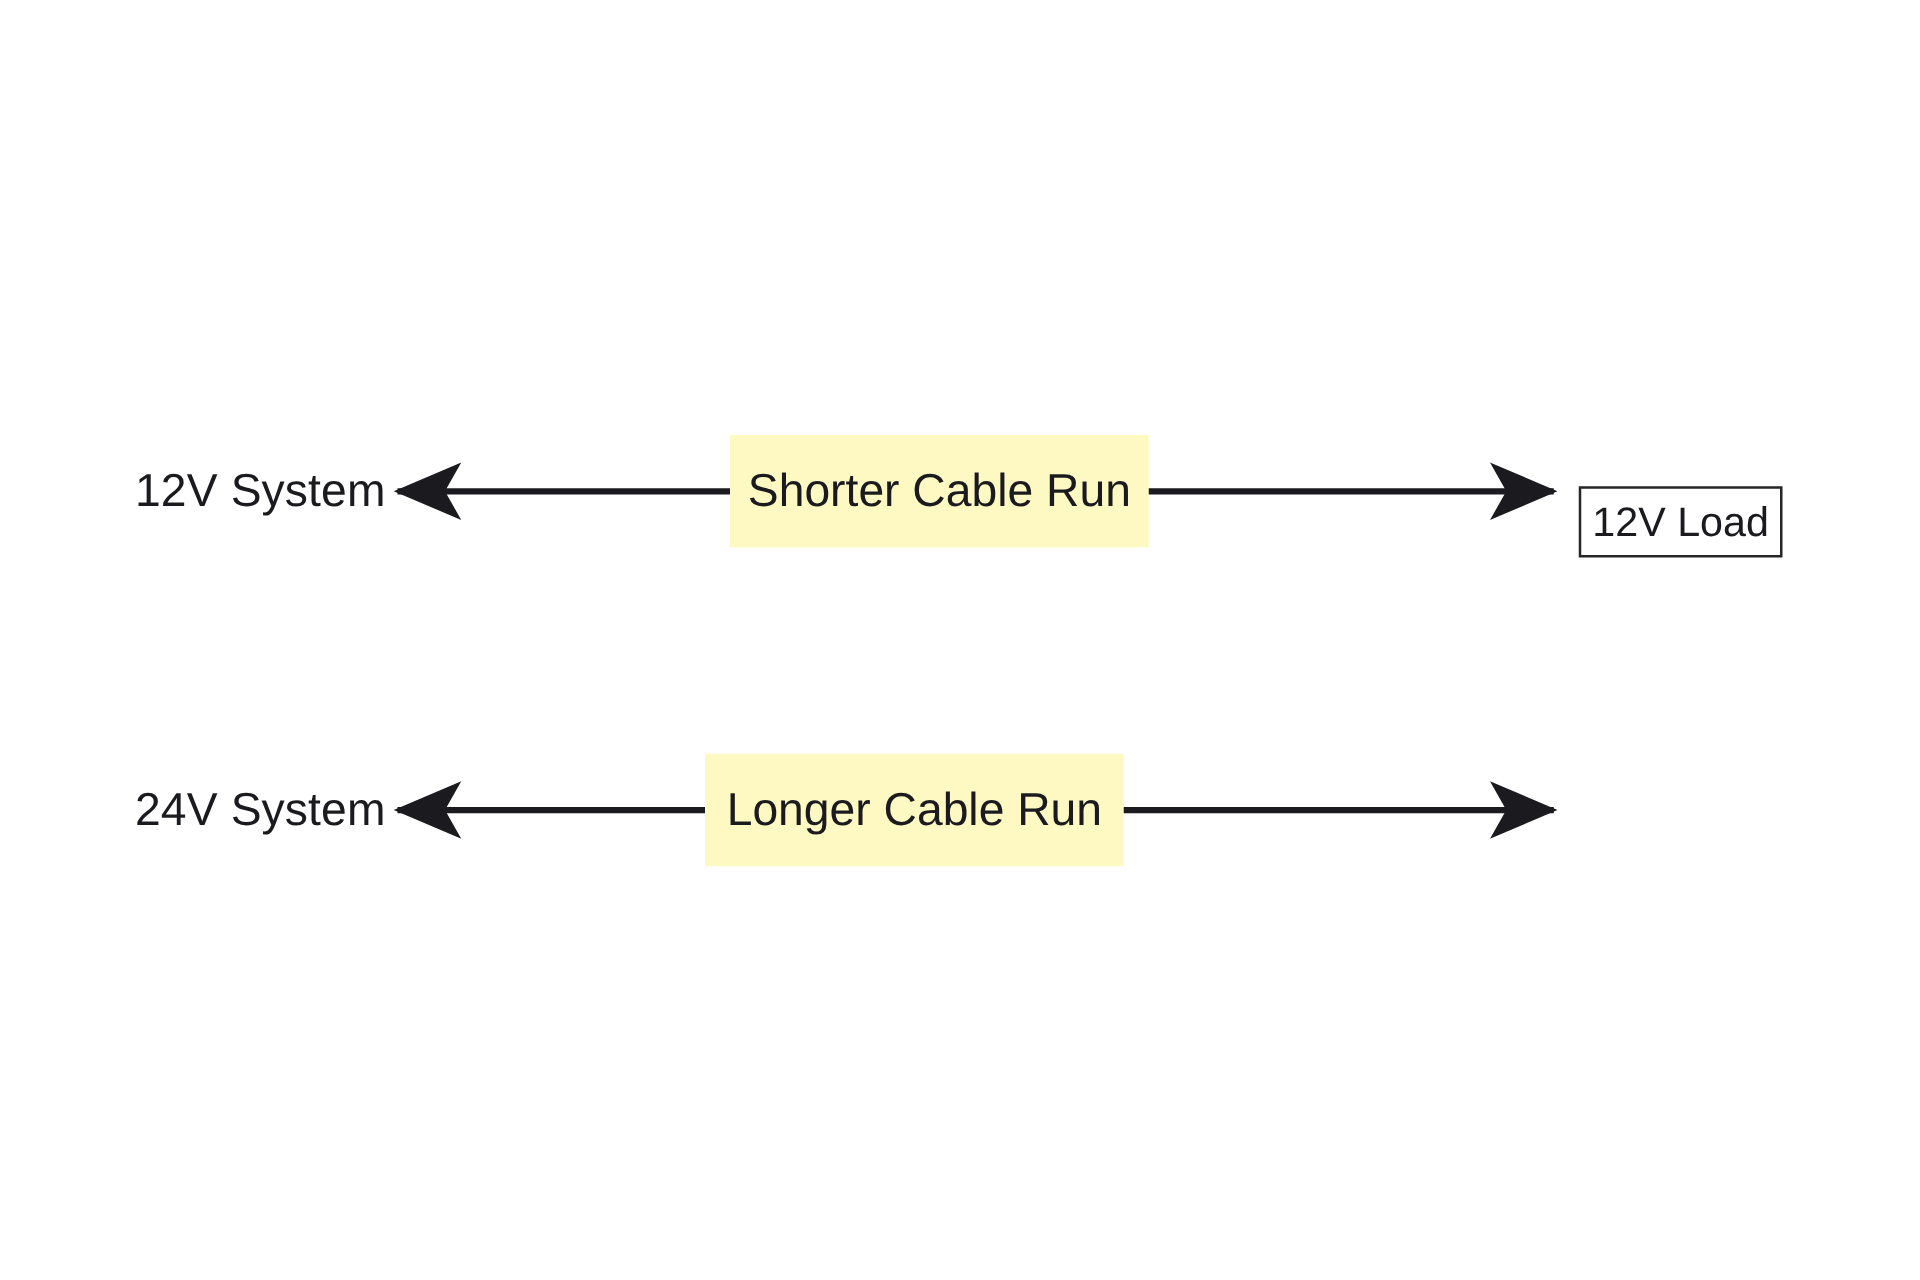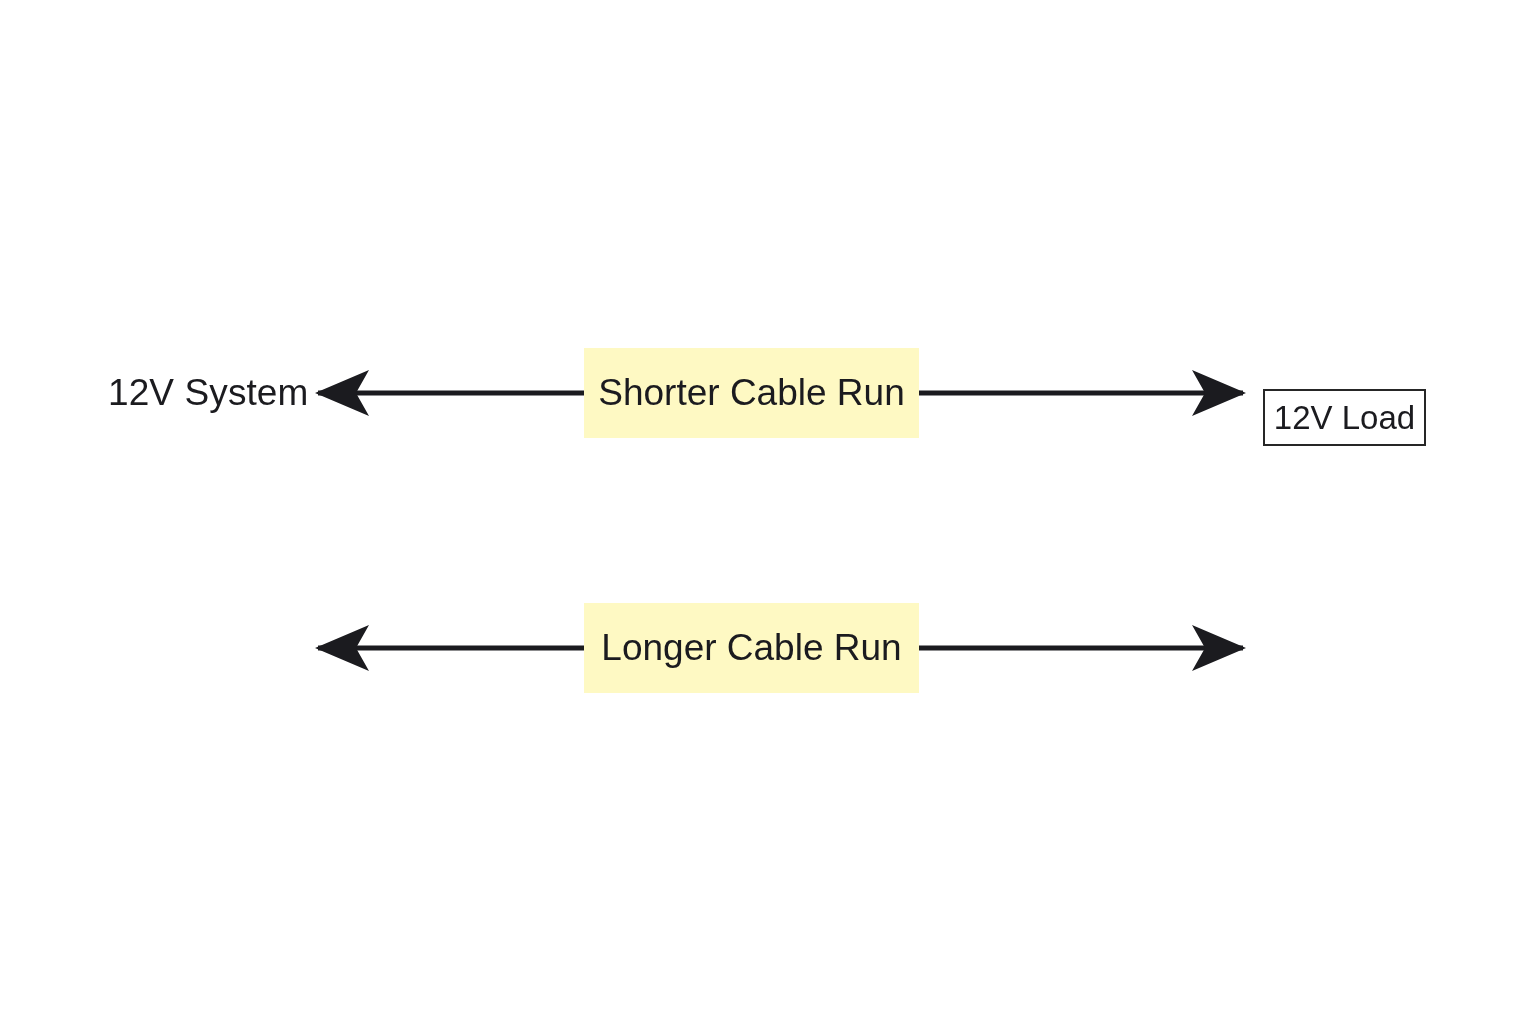--- a/index.html
+++ b/index.html
@@ -54,21 +54,21 @@
     display: flex;
     align-items: center;
     justify-content: center;
     font-size: 37px;
     color: #1b1b1f;
     white-space: nowrap;
     background: #fef9c3;
     padding: 0 13px;
   }
   .run-label.r1 { left: 584px; width: 309px; }
-  .run-label.r2 { left: 584px; width: 309px; }
+  .run-label.r2 { left: 564px; width: 309px; }
 
   .load-box {
     position: absolute;
     left: 1263px;
     top: 13px;
     width: 163px;
     height: 57px;
     border: 2px solid #262626;
     background: #ffffff;
     display: flex;
@@ -104,20 +104,21 @@
 
     <div class="run-label r1">Shorter Cable Run</div>
 
     <div class="load-box">
       <span class="load-box-text">12V Load</span>
     </div>
   </div>
 
   <div class="row row-2">
 
+    <div class="sys-label">24V System</div>
 
     <svg class="arrow-svg" viewBox="0 0 1536 90">
       <line x1="318" y1="45" x2="1243" y2="45" stroke="#1b1b1f" stroke-width="5"></line>
       <path d="M 315 45 L 369 22 L 356 45 L 369 68 Z" fill="#1b1b1f"></path>
       <path d="M 1246 45 L 1192 22 L 1205 45 L 1192 68 Z" fill="#1b1b1f"></path>
     </svg>
 
     <div class="run-label r2">Longer Cable Run</div>
 
   </div>

